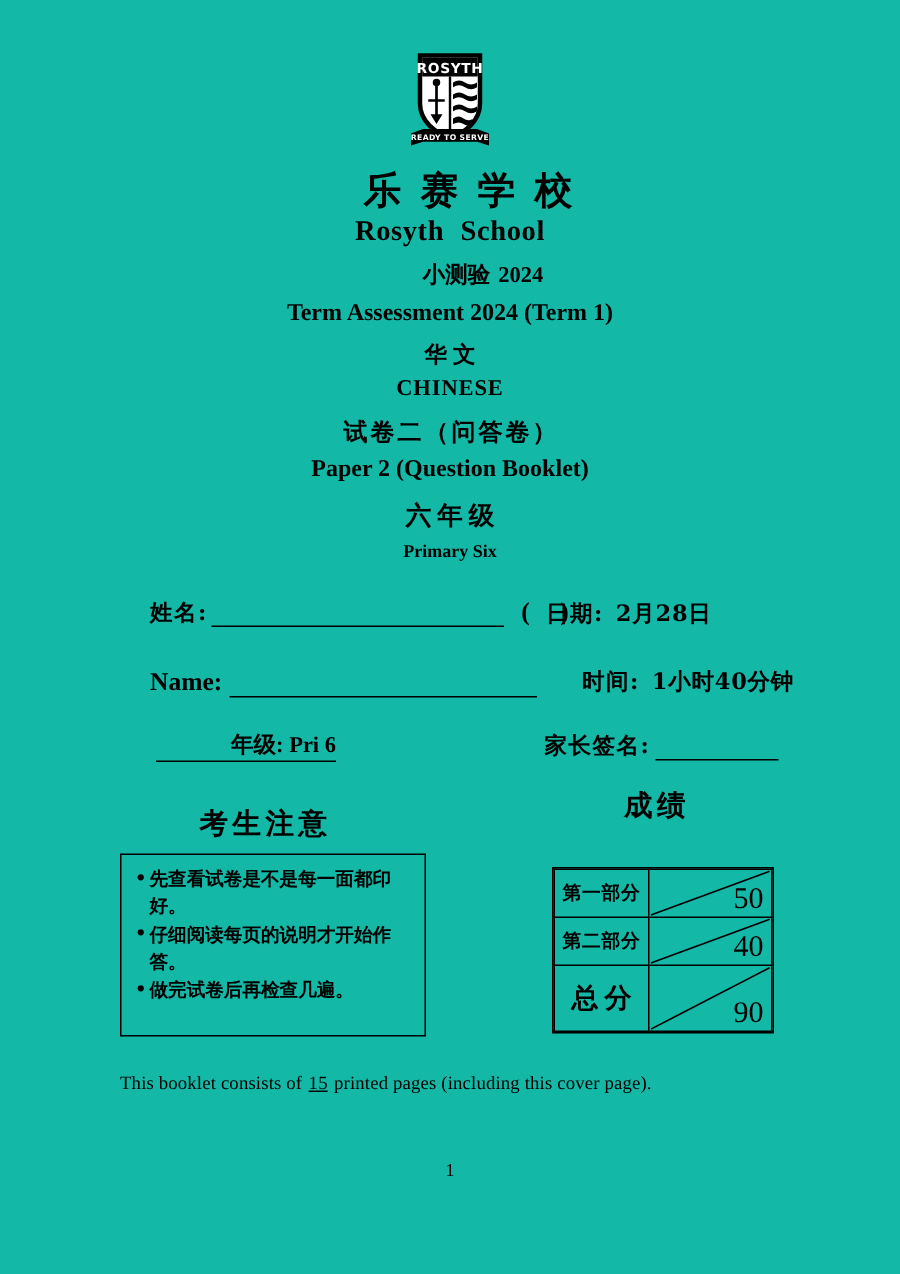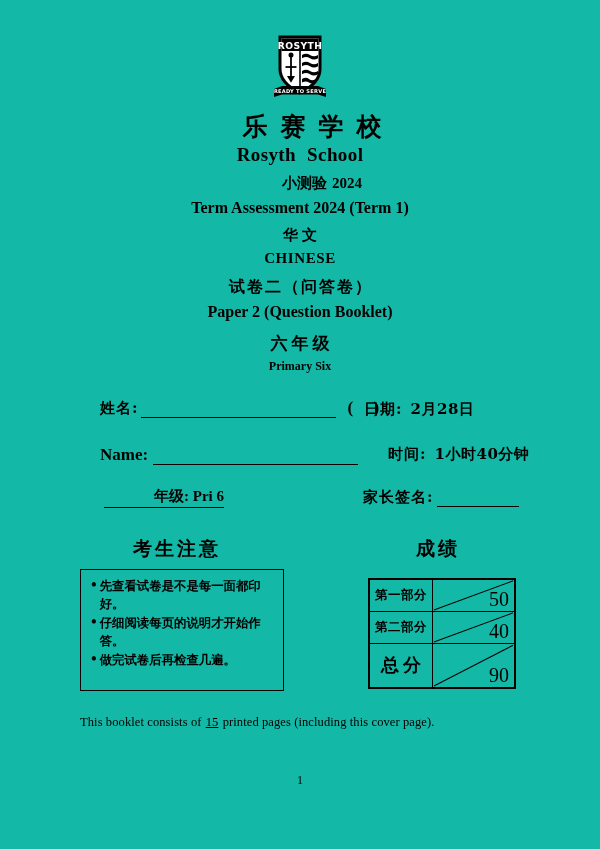--- a/index.html
+++ b/index.html
@@ -173,21 +173,21 @@
   
   .h-notice, .h-marks {
     position: absolute;
     font-family: "DejaVu Serif", "Liberation Serif", serif;
     font-size: 19px;
     font-weight: bold;
     letter-spacing: 3px;
     text-indent: 3px;
   }
   .h-notice { left: 130px; top: 536px; }
-  .h-marks  { left: 413px; top: 536px; font-family: Liberation Serif, serif; }
+  .h-marks  { left: 413px; top: 524px; font-family: Liberation Serif, serif; }
 
   
   .notice-box {
     position: absolute;
     left: 80px;
     top: 569px;
     width: 204px;
     height: 122px;
     border: 1.5px solid #000;
     box-sizing: border-box;

